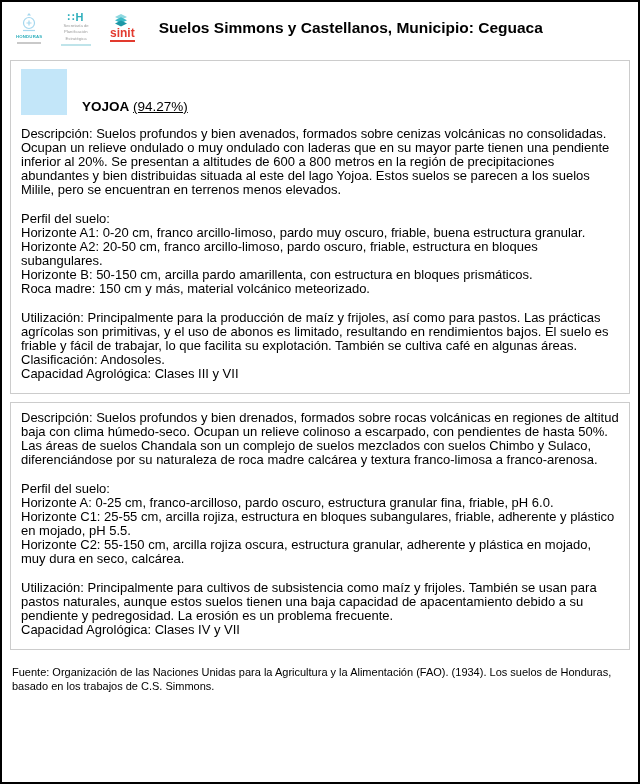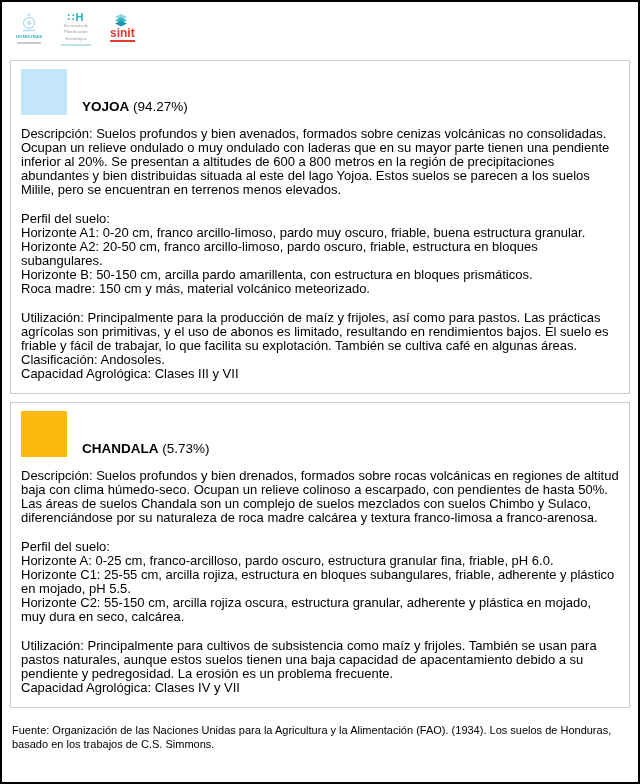--- a/index.html
+++ b/index.html
@@ -63,21 +63,21 @@
   
   .card {
     margin: 8px 8px 5px 8px;
     border: 1px solid #cccccc;
     padding: 8px 10px 12px 10px;
   }
   .card-head { display: flex; align-items: flex-end; margin-bottom: 12px; }
   .swatch { width: 46px; height: 46px; flex: 0 0 auto; }
   .card-title { margin-left: 15px; font-size: 13.5px; padding-bottom: 1px; white-space: nowrap; }
   .card-title .soil-name { font-weight: bold; }
-  .card-title .soil-pct { font-weight: normal; }
+  .card-title .soil-pct { font-weight: normal; text-decoration: underline; }
 
   p.body {
     font-size: 13px; line-height: 14px;
     margin: 15px 0 0 0;
     white-space: pre-line;
   }
   p.body:first-of-type { margin-top: 0; }
 
   
   .footer {
@@ -113,20 +113,21 @@
 
   <div class="logo logo-sinit">
     <svg class="sinit-icon" width="16" height="13" viewBox="0 0 16 13">
       <path d="M8 0 L14 3 8 6 2 3 Z" fill="#8ed8e0"></path>
       <path d="M8 3.2 L14 6.2 8 9.2 2 6.2 Z" fill="#3cb9c6"></path>
       <path d="M8 6.4 L14 9.4 8 12.4 2 9.4 Z" fill="#1d97a6"></path>
     </svg>
     <span class="sinit-text">sinit</span>
   </div>
 
+  <h1 class="header-title">Suelos Simmons y Castellanos, Municipio: Ceguaca</h1>
 </div>
 
 <div class="card">
   <div class="card-head">
     <div class="swatch" style="background: rgb(195, 230, 249);"></div>
     <div class="card-title">
       <span class="soil-name">YOJOA</span>
       <span class="soil-pct">(94.27%)</span>
     </div>
   </div>
@@ -135,27 +136,20 @@
 Horizonte A1: 0-20 cm, franco arcillo-limoso, pardo muy oscuro, friable, buena estructura granular.
 Horizonte A2: 20-50 cm, franco arcillo-limoso, pardo oscuro, friable, estructura en bloques subangulares.
 Horizonte B: 50-150 cm, arcilla pardo amarillenta, con estructura en bloques prismáticos.
 Roca madre: 150 cm y más, material volcánico meteorizado.</p>
   <p class="body">Utilización: Principalmente para la producción de maíz y frijoles, así como para pastos. Las prácticas agrícolas son primitivas, y el uso de abonos es limitado, resultando en rendimientos bajos. El suelo es friable y fácil de trabajar, lo que facilita su explotación. También se cultiva café en algunas áreas.
 Clasificación: Andosoles.
 Capacidad Agrológica: Clases III y VII</p>
 </div>
 
 <div class="card">
-  <div class="card-head">
-    <div class="swatch" style="background: rgb(251, 186, 16);"></div>
-    <div class="card-title">
-      <span class="soil-name">CHANDALA</span>
-      <span class="soil-pct">(5.73%)</span>
-    </div>
-  </div>
   <p class="body">Descripción: Suelos profundos y bien drenados, formados sobre rocas volcánicas en regiones de altitud baja con clima húmedo-seco. Ocupan un relieve colinoso a escarpado, con pendientes de hasta 50%. Las áreas de suelos Chandala son un complejo de suelos mezclados con suelos Chimbo y Sulaco, diferenciándose por su naturaleza de roca madre calcárea y textura franco-limosa a franco-arenosa.</p>
   <p class="body">Perfil del suelo:
 Horizonte A: 0-25 cm, franco-arcilloso, pardo oscuro, estructura granular fina, friable, pH 6.0.
 Horizonte C1: 25-55 cm, arcilla rojiza, estructura en bloques subangulares, friable, adherente y plástico en mojado, pH 5.5.
 Horizonte C2: 55-150 cm, arcilla rojiza oscura, estructura granular, adherente y plástica en mojado, muy dura en seco, calcárea.</p>
   <p class="body">Utilización: Principalmente para cultivos de subsistencia como maíz y frijoles. También se usan para pastos naturales, aunque estos suelos tienen una baja capacidad de apacentamiento debido a su pendiente y pedregosidad. La erosión es un problema frecuente.
 Capacidad Agrológica: Clases IV y VII</p>
 </div>
 
 <div class="footer">Fuente: Organización de las Naciones Unidas para la Agricultura y la Alimentación (FAO). (1934). Los suelos de Honduras, basado en los trabajos de C.S. Simmons.</div>

